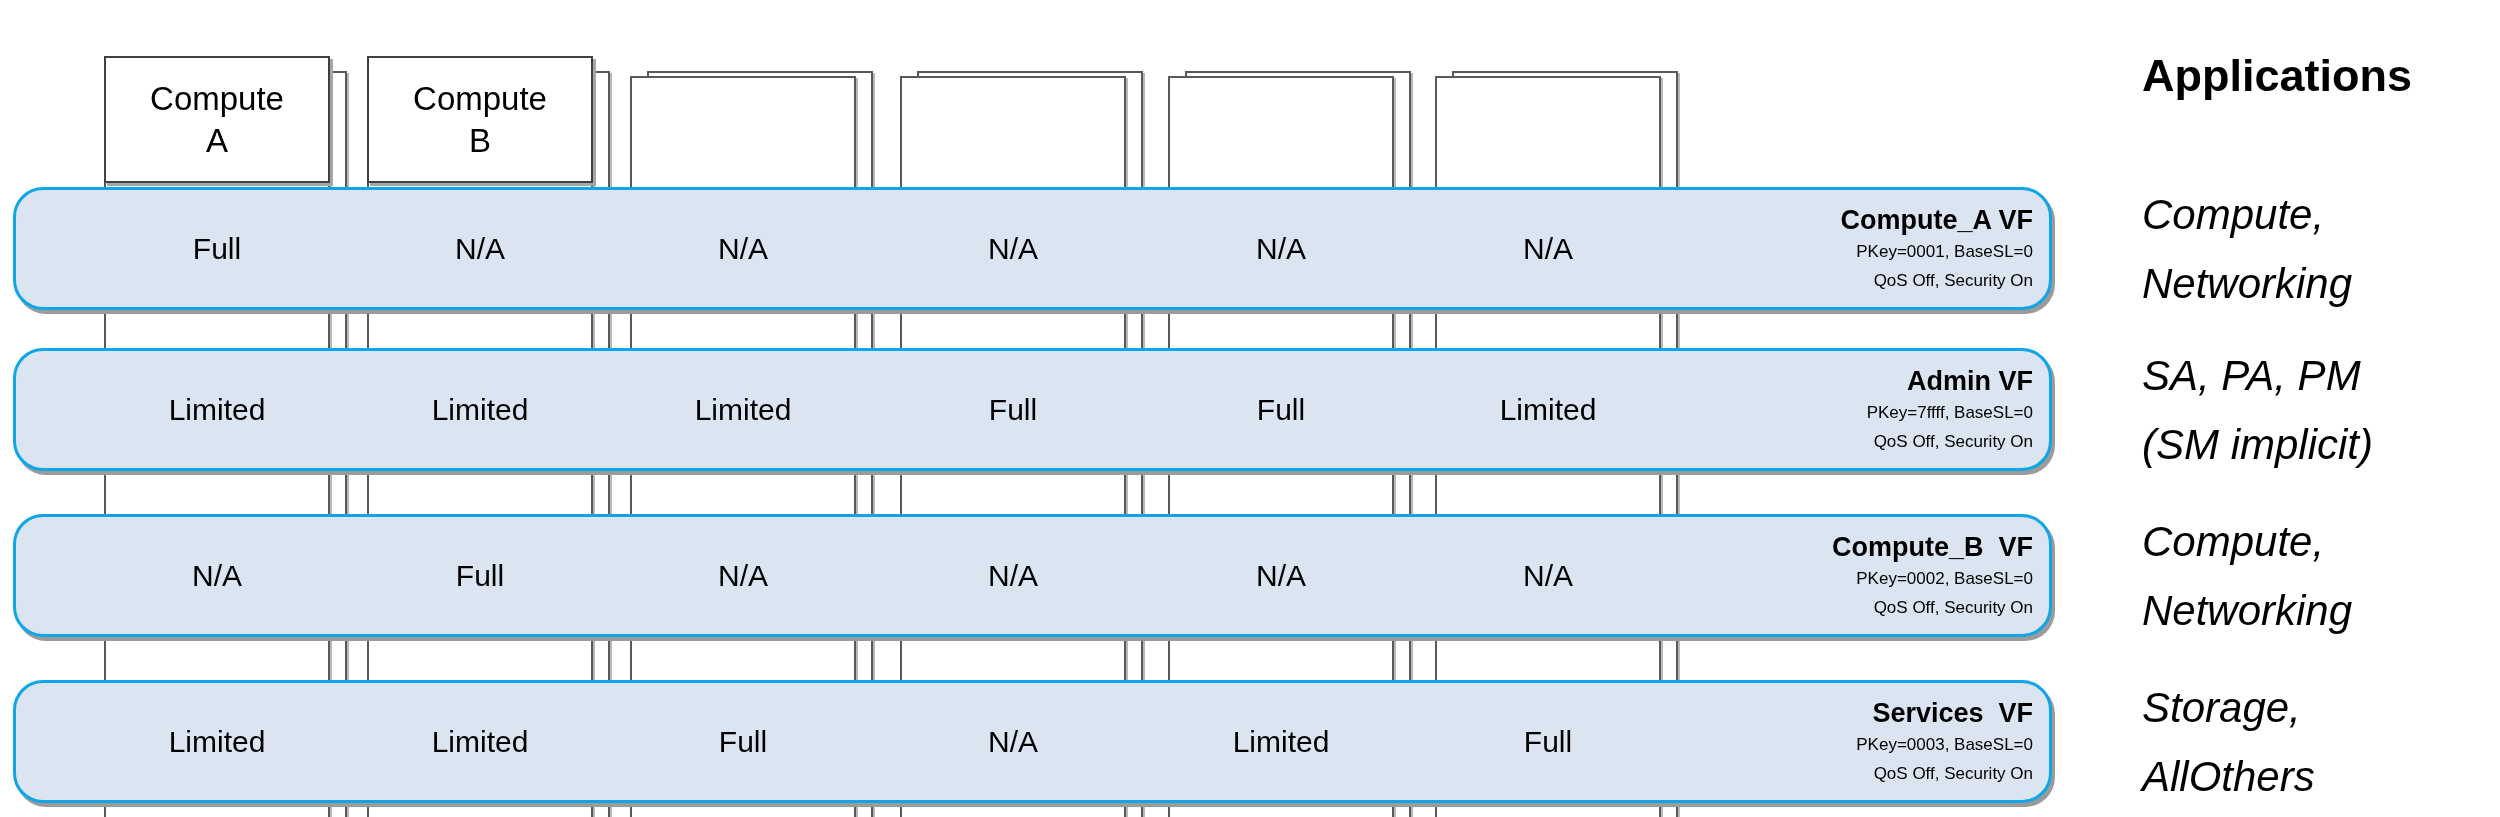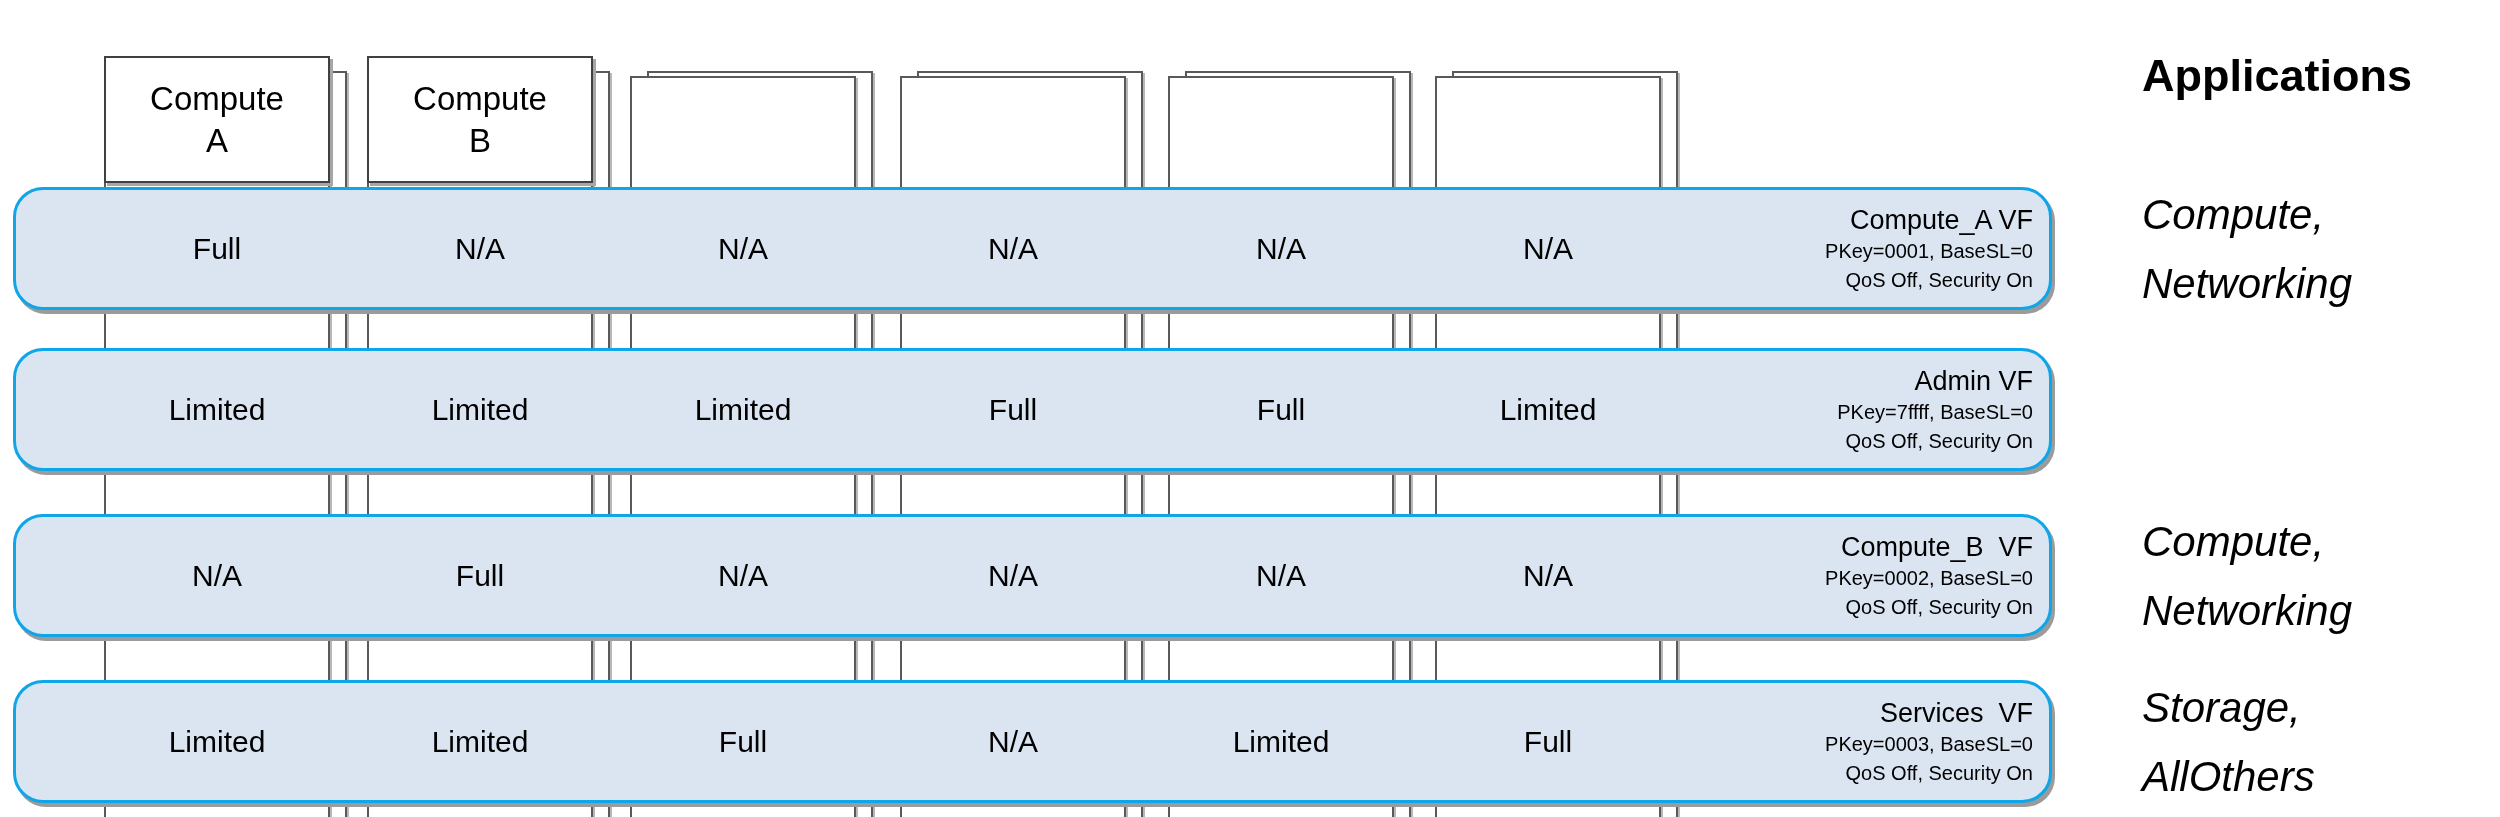--- a/index.html
+++ b/index.html
@@ -29,22 +29,22 @@
   .cell {
     position:absolute; top:0; height:100%; width:180px;
     display:flex; align-items:center; justify-content:center; font-size:30px;
   }
   .c0{left:111px}.c1{left:374px}.c2{left:637px}.c3{left:907px}.c4{left:1175px}.c5{left:1442px}
   .vf-label {
     position:absolute; right:16px; top:0; height:100%;
     display:flex; flex-direction:column; justify-content:center;
     align-items:flex-end; text-align:right;
   }
-  .vf-name   { font-weight:normal; font-size:27px; line-height:34px; white-space:pre; }
-  .vf-detail { font-size:20px; line-height:29px; white-space:pre; }
+  .vf-name   { font-weight:bold; font-size:27px; line-height:34px; white-space:pre; }
+  .vf-detail { font-size:17px; line-height:29px; white-space:pre; }
   
   .apps-heading {
     position:absolute; left:2142px; top:14px; font-size:45px; font-weight:600; z-index:5;
   }
   .app-entry {
     position:absolute; left:2142px; width:350px; height:123px;
     display:flex; flex-direction:column; justify-content:center;
     font-size:42px; line-height:69px; white-space:pre-line; z-index:5;font-style:italic;
   }
 </style>
@@ -127,18 +127,20 @@
     <div class="vf-label">
       <div class="vf-name">Services  VF</div>
       <div class="vf-detail">PKey=0003, BaseSL=0</div>
       <div class="vf-detail">QoS Off, Security On</div>
     </div>
   </div>
 
   <div class="apps-heading">Applications</div>
   <div class="app-entry" style="top:151px">Compute,
 Networking</div>
+  <div class="app-entry" style="top:312px">SA, PA, PM
+(SM implicit)</div>
   <div class="app-entry" style="top:478px">Compute,
 Networking</div>
   <div class="app-entry" style="top:644px">Storage,
 AllOthers</div>
 
 </div>
 
 </body></html>

